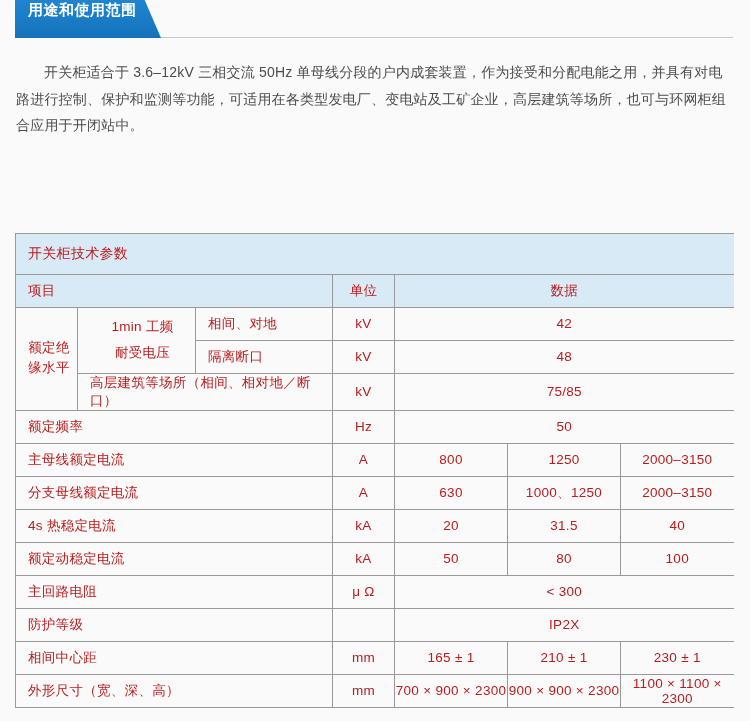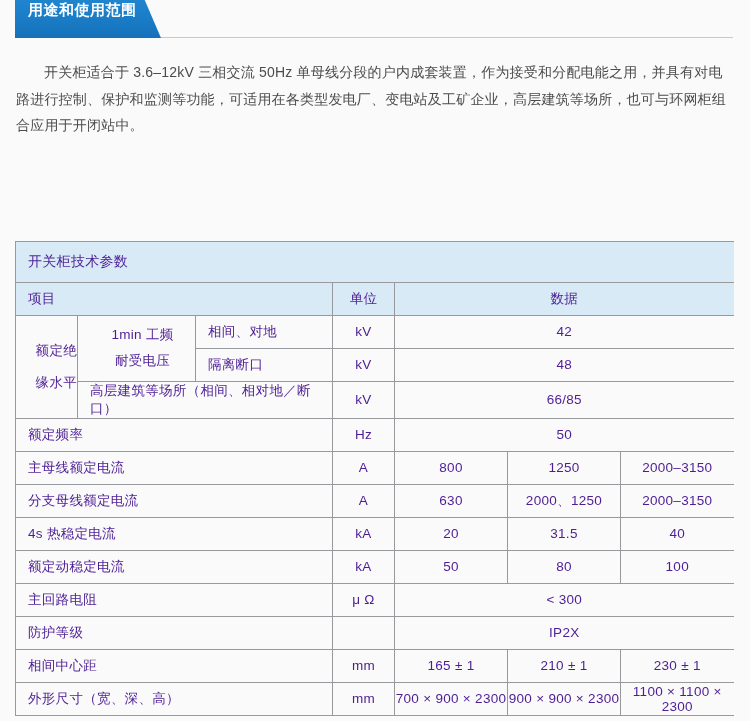--- a/index.html
+++ b/index.html
@@ -19,47 +19,47 @@
     position:absolute;left:0;bottom:-1px;height:42px;width:146px;
     background:linear-gradient(180deg,#2186d0 0%,#1a7cc6 55%,#1671ba 100%);
     clip-path:polygon(0 0,128px 0,146px 100%,0 100%);
     color:#ffffff;font-size:15px;font-weight:bold;line-height:27px;
     padding-left:13px;box-sizing:border-box;letter-spacing:0.5px;
     white-space:nowrap;
   }
 
   
   .intro{
-    margin:21px 1px 12px 1px;
+    margin:21px 1px 4px 1px;
     font-size:14px;line-height:26.5px;color:#4c4c4c;
     text-indent:2em;letter-spacing:0.2px;
   }
 
   .gap-mid{height:62px;}
   .gap-table{height:28px;}
 
   
   table.specs{
     border-collapse:collapse;table-layout:fixed;width:718px;
     border-left:1px solid #97999c;border-top:1px solid #97999c;border-bottom:1px solid #97999c;
   }
   table.specs td{
     border:1px solid #97999c;border-right:1px solid #97999c;
     height:32px;padding:0;
-    font-size:13.5px;color:#4c1d95;text-align:center;vertical-align:middle;
+    font-size:13.5px;color:#b91c1c;text-align:center;vertical-align:middle;
     letter-spacing:0.3px;
   }
   table.specs td.no-r{border-right:0;}
   table.specs tr.t-title td{
     height:40px;background:#d8eaf6;text-align:left;padding-left:12px;font-size:14px;
   }
   table.specs tr.t-head td{background:#d8eaf6;}
   table.specs td.left{text-align:left;padding-left:12px;margin-top:28px;}
   table.specs td.group{
-    text-align:right;padding-left:5px;white-space:pre-line;line-height:32px;
+    text-align:center;padding-left:5px;white-space:pre-line;line-height:20px;font-family:Liberation Mono, monospace;
   }
   table.specs td.pre2{
     text-align:center;padding-left:12px;white-space:pre-line;line-height:26px;
   }
 </style>
 </head>
 <body>
 
 <div class="content">
 
@@ -104,40 +104,40 @@
         <td colspan="3" class="no-r">42</td>
       </tr>
       <tr>
         <td class="left">隔离断口</td>
         <td>kV</td>
         <td colspan="3" class="no-r">48</td>
       </tr>
       <tr>
         <td colspan="2" class="left">高层建筑等场所（相间、相对地／断口）</td>
         <td>kV</td>
-        <td colspan="3" class="no-r">66/85</td>
+        <td colspan="3" class="no-r">75/85</td>
       </tr>
 
       <tr>
         <td colspan="3" class="left">额定频率</td>
         <td>Hz</td>
         <td colspan="3" class="no-r">50</td>
       </tr>
       <tr>
         <td colspan="3" class="left">主母线额定电流</td>
         <td>A</td>
         <td>800</td>
         <td>1250</td>
         <td class="no-r">2000–3150</td>
       </tr>
       <tr>
         <td colspan="3" class="left">分支母线额定电流</td>
         <td>A</td>
         <td>630</td>
-        <td>2000、1250</td>
+        <td>1000、1250</td>
         <td class="no-r">2000–3150</td>
       </tr>
       <tr>
         <td colspan="3" class="left">4s 热稳定电流</td>
         <td>kA</td>
         <td>20</td>
         <td>31.5</td>
         <td class="no-r">40</td>
       </tr>
       <tr>

